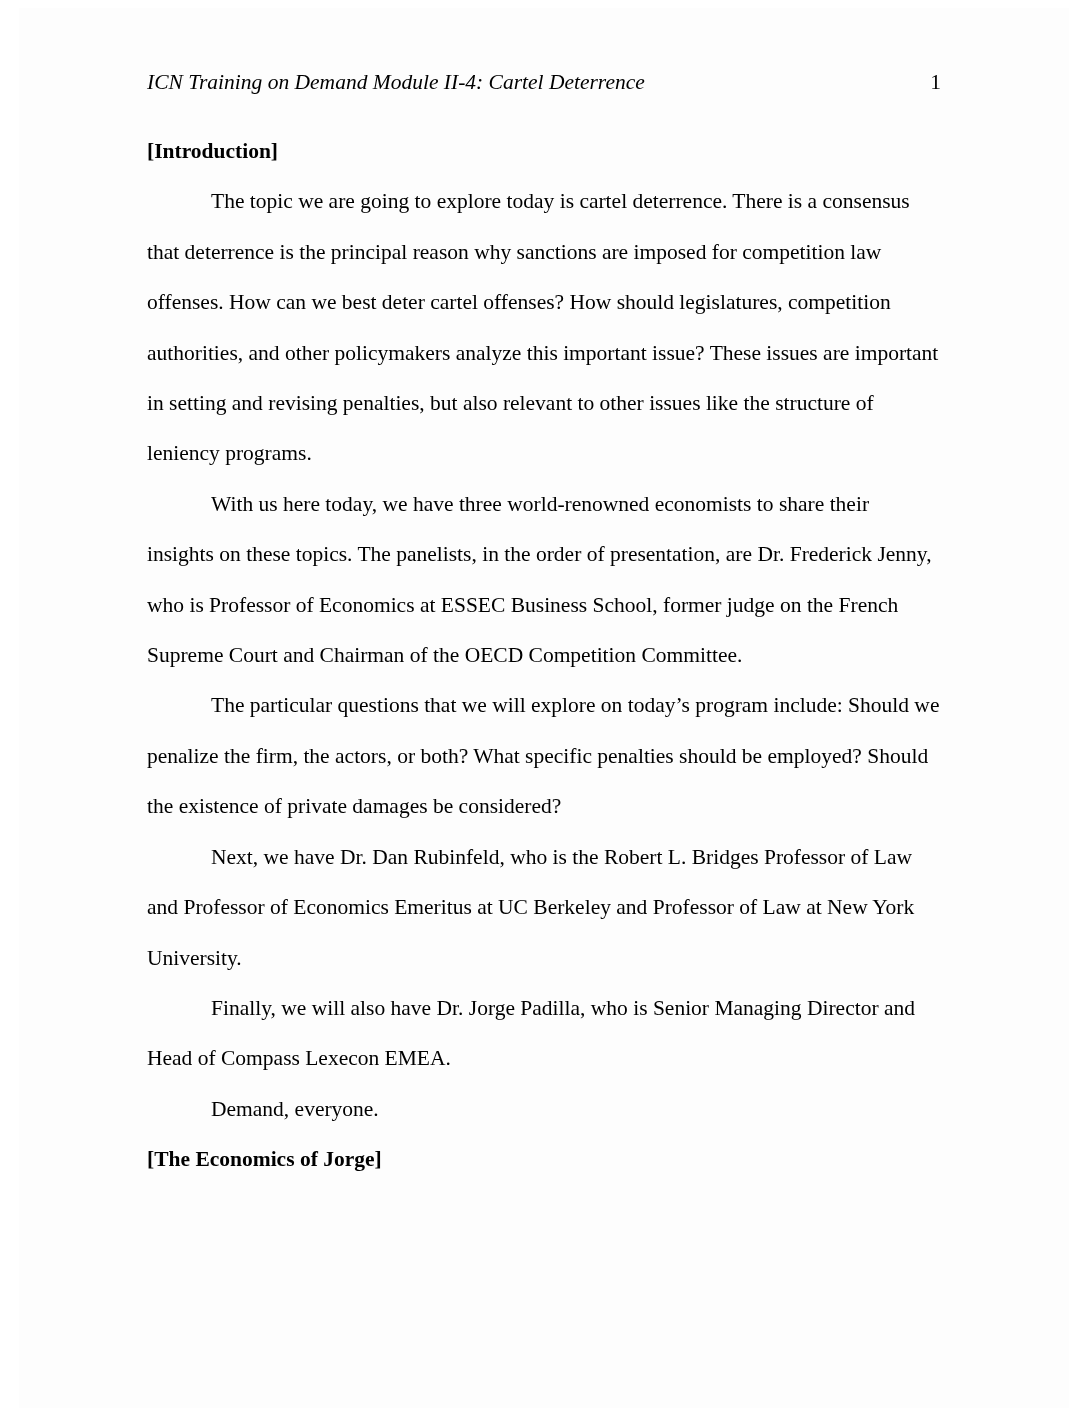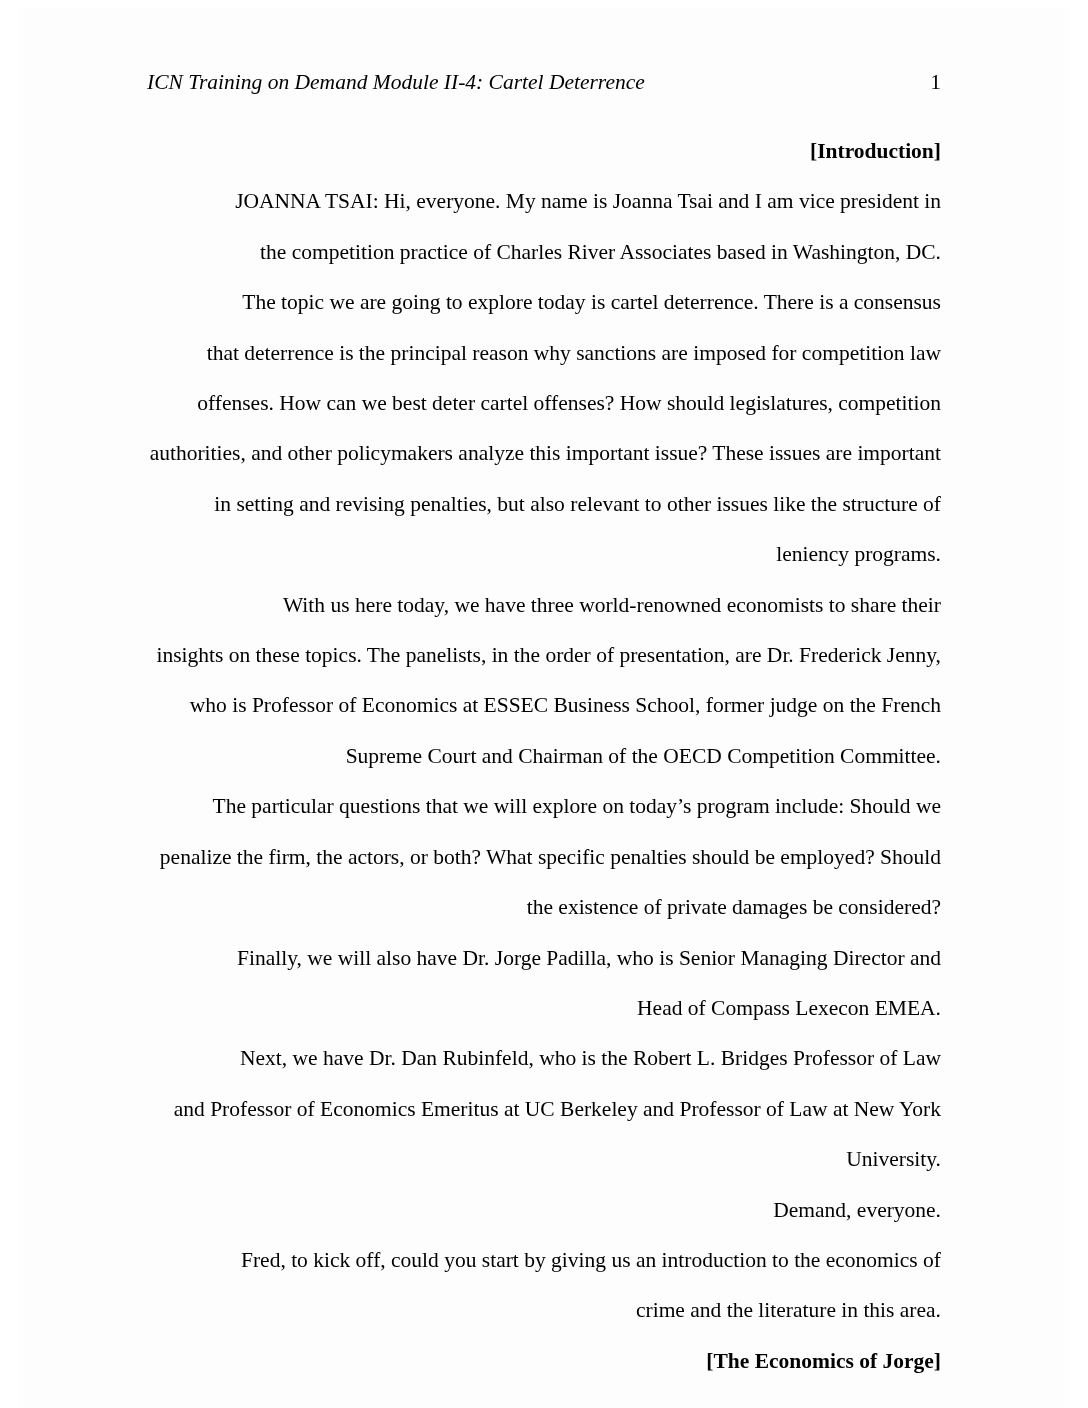--- a/index.html
+++ b/index.html
@@ -30,21 +30,21 @@
     font-style: italic;
   }
   .header-page-number {
     font-style: normal;
   }
   .content {
     margin-top: 31px;
     padding: 0 128px;
     font-size: 21.5px;
     line-height: 50.4px;
-    text-align: right;
+    text-align: left;
   }
   .para {
     margin: 0;
     text-indent: 64px;
   }
   .section-heading {
     margin: 0;
     font-weight: bold;
     text-indent: 0;
   }
@@ -54,24 +54,22 @@
 
 <div class="page">
 
   <div class="page-header">
     <span class="header-title">ICN Training on Demand Module II-4: Cartel Deterrence</span>
     <span class="header-page-number">1</span>
   </div>
 
   <div class="content">
     <p class="section-heading">[Introduction]</p>
-    <p class="para">JOANNA TSAI: Hi, everyone. My name is Joanna Tsai and I am vice president in the competition practice of Charles River Associates based in Washington, DC.</p>
     <p class="para">The topic we are going to explore today is cartel deterrence. There is a consensus that deterrence is the principal reason why sanctions are imposed for competition law offenses. How can we best deter cartel offenses? How should legislatures, competition authorities, and other policymakers analyze this important issue? These issues are important in setting and revising penalties, but also relevant to other issues like the structure of leniency programs.</p>
     <p class="para">With us here today, we have three world-renowned economists to share their insights on these topics. The panelists, in the order of presentation, are Dr. Frederick Jenny, who is Professor of Economics at ESSEC Business School, former judge on the French Supreme Court and Chairman of the OECD Competition Committee.</p>
     <p class="para">The particular questions that we will explore on today’s program include: Should we penalize the firm, the actors, or both? What specific penalties should be employed? Should the existence of private damages be considered?</p>
+    <p class="para">Next, we have Dr. Dan Rubinfeld, who is the Robert L. Bridges Professor of Law and Professor of Economics Emeritus at UC Berkeley and Professor of Law at New York University.</p>
     <p class="para">Finally, we will also have Dr. Jorge Padilla, who is Senior Managing Director and Head of Compass Lexecon EMEA.</p>
-    <p class="para">Next, we have Dr. Dan Rubinfeld, who is the Robert L. Bridges Professor of Law and Professor of Economics Emeritus at UC Berkeley and Professor of Law at New York University.</p>
     <p class="para">Demand, everyone.</p>
-    <p class="para">Fred, to kick off, could you start by giving us an introduction to the economics of crime and the literature in this area.</p>
     <p class="section-heading">[The Economics of Jorge]</p>
   </div>
 
 </div>
 
 </body></html>

